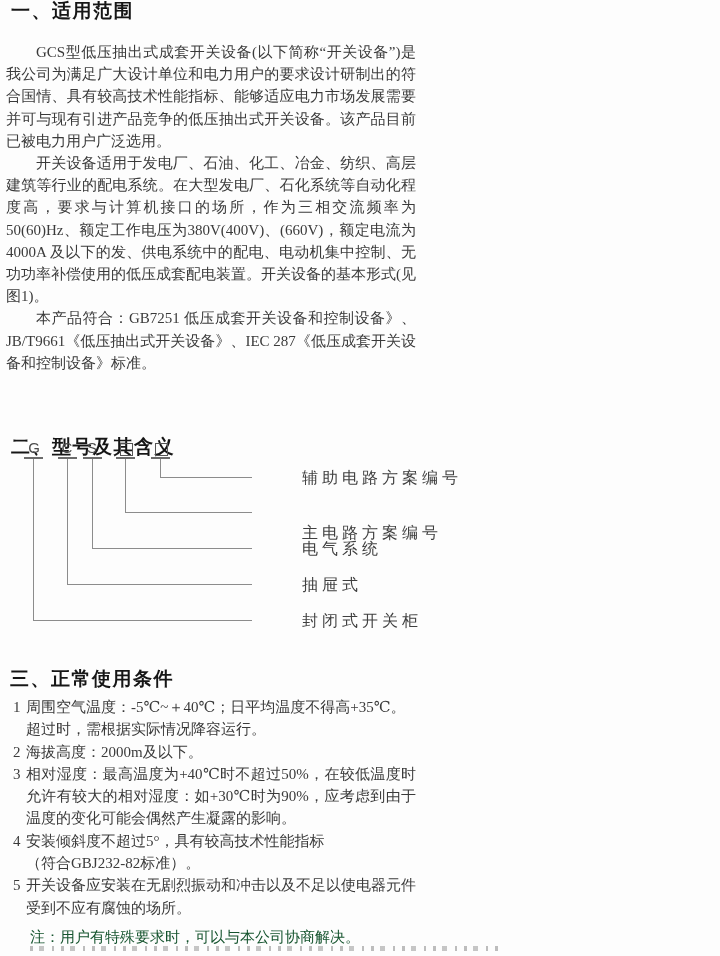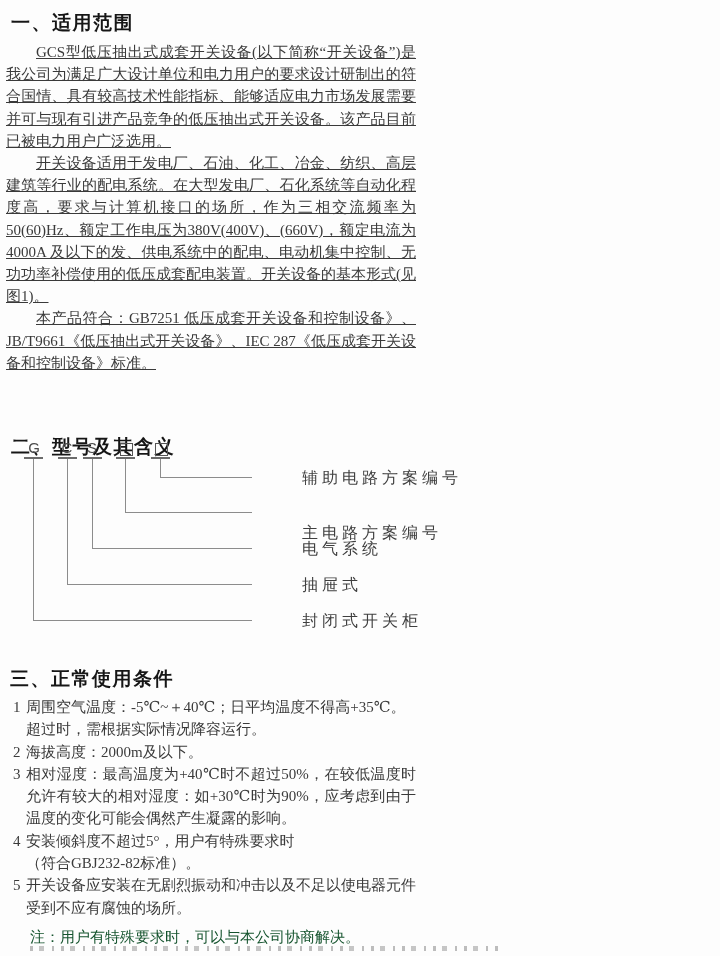--- a/index.html
+++ b/index.html
@@ -15,29 +15,28 @@
     position:absolute;
     margin:0;
     font-family:"Liberation Sans","DejaVu Sans",sans-serif;
     font-weight:bold;
     font-size:19px;
     line-height:22px;
     color:#161616;
     letter-spacing:1.5px;
     white-space:nowrap;
   }
-  .sec1-h{left:11px;top:12px;}
+  .sec1-h{left:11px;top:0;}
   .sec2-h{left:11px;top:400px;margin-top:36px;}
   .sec3-h{left:10px;top:668px;}
 
   .body1{
     position:absolute;left:6px;top:41px;width:410px;
     font-size:15px;line-height:22.2px;
     text-align:justify;
-    text-decoration:underline;
   }
   .body1 p{margin:0;text-indent:2em;}
 
   
   .code-letter{
     position:absolute;top:440px;width:16px;height:16px;
     font-family:"Liberation Sans","DejaVu Sans",sans-serif;
     font-size:15px;line-height:16px;color:#4a4a4a;text-align:center;
   }
   .code-box{
@@ -126,21 +125,21 @@
       <div class="item">
       <span class="num">2</span>
       <span class="txt">海拔高度：2000m及以下。</span>
     </div>
       <div class="item">
       <span class="num">3</span>
       <span class="txt">相对湿度：最高温度为+40℃时不超过50%，在较低温度时允许有较大的相对湿度：如+30℃时为90%，应考虑到由于温度的变化可能会偶然产生凝露的影响。</span>
     </div>
       <div class="item">
       <span class="num">4</span>
-      <span class="txt">安装倾斜度不超过5°，用户有特殊要求时
+      <span class="txt">安装倾斜度不超过5°，具有较高技术性能指标
 （符合GBJ232-82标准）。</span>
     </div>
       <div class="item">
       <span class="num">5</span>
       <span class="txt">开关设备应安装在无剧烈振动和冲击以及不足以使电器元件受到不应有腐蚀的场所。</span>
     </div>
     </div>
 
   <div class="note">注：用户有特殊要求时，可以与本公司协商解决。</div>
 

